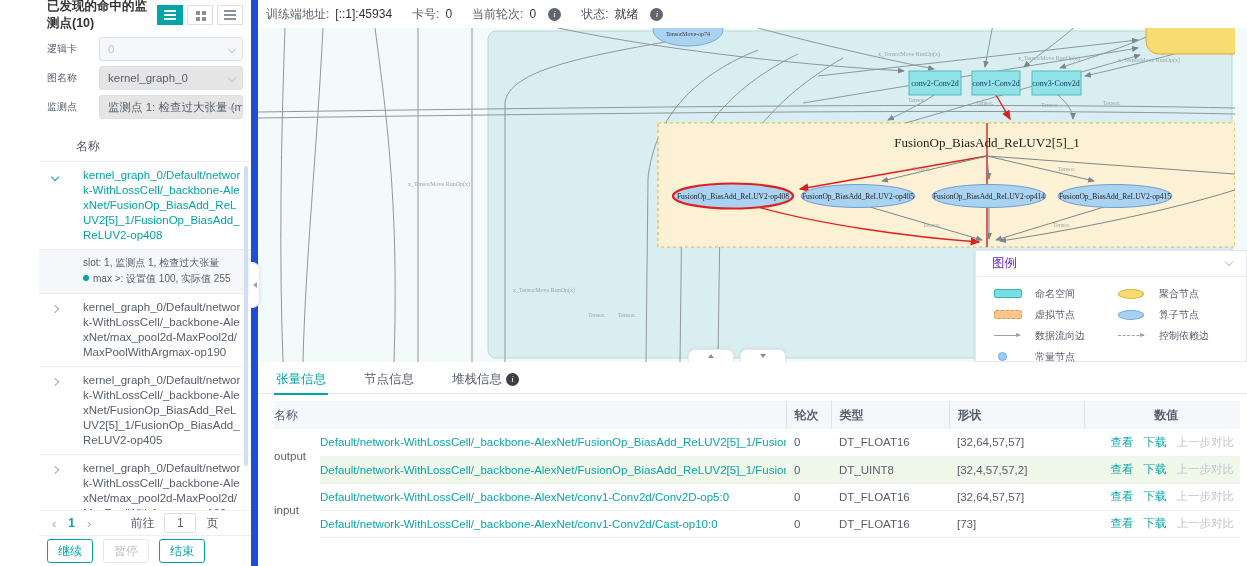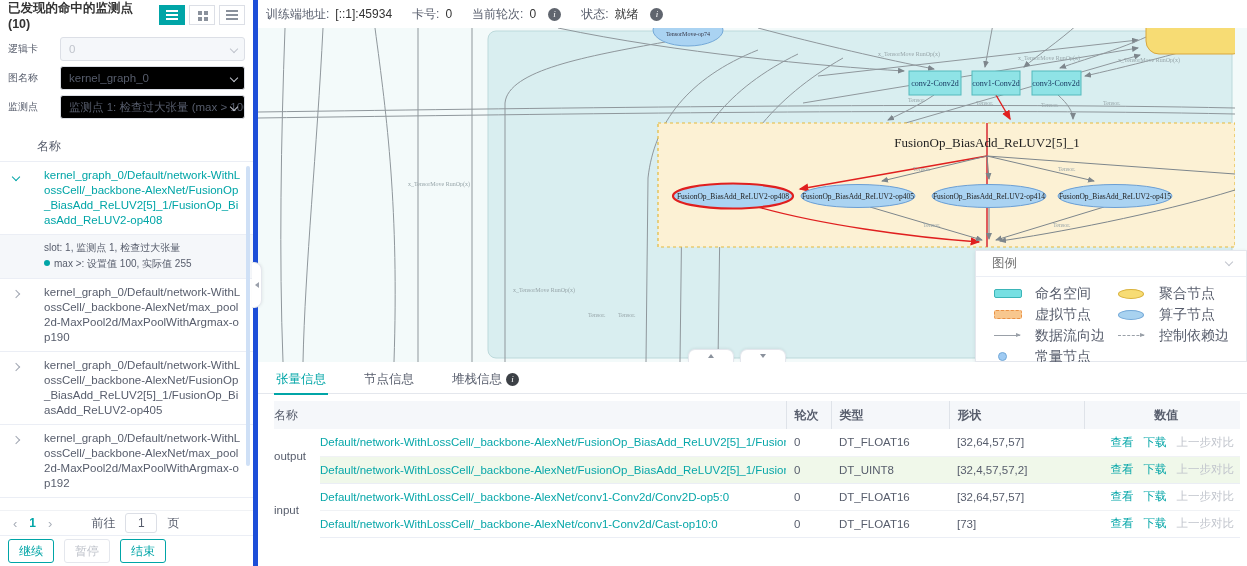--- a/index.html
+++ b/index.html
@@ -1,35 +1,35 @@
 <!DOCTYPE html>
 <html><head>
 <meta charset="utf-8">
 <style>
   * { margin:0; padding:0; box-sizing:border-box; }
   html,body { width:1247px; height:566px; overflow:hidden; background:#fff;
     font-family:"Liberation Sans", sans-serif; color:#575d6c; font-size:12px; }
   #app { display:flex; width:1247px; height:566px; }
 
   
-  .lpanel { width:258px; min-width:258px; border-right:5px solid #1d4ed8; position:relative;
-    display:flex; flex-direction:column; background:#fff; z-index:4; }
+  .lpanel { width:258px; min-width:258px; border-right:7px solid #1d4ed8; position:relative;
+    display:flex; flex-direction:column; background:#fff; z-index:4;padding-left:39px; }
   .lp-head { height:30px; display:flex; align-items:center; padding:0 8px; gap:4px; }
   .lp-title { flex:1; font-weight:bold; font-size:12.5px; color:#333; }
   .vbtn { width:26px; height:20px; border:1px solid #dcdfe6; background:#fff; display:flex;
     align-items:center; justify-content:center; cursor:pointer; }
   .vbtn.active { background:#00a5a7; border-color:#00a5a7; }
   .i-list { width:12px; height:2px; background:#8a919c; box-shadow:0 4px 0 #8a919c, 0 8px 0 #8a919c; margin-bottom:8px; }
   .vbtn.active .i-list { background:#fff; box-shadow:0 4px 0 #fff, 0 8px 0 #fff; }
   .i-grid { width:4px; height:4px; background:#8a919c; box-shadow:6px 0 0 #8a919c, 0 6px 0 #8a919c, 6px 6px 0 #8a919c; margin:-5px 0 0 -5px; }
   .lp-form { padding:7px 8px 2px 8px; }
   .frow { display:flex; align-items:center; margin-bottom:5px; }
   .flabel { width:52px; font-size:10px; color:#575d6c; }
   .fselect { flex:1; height:24px; border:1px solid #dcdfe6; border-radius:3px; display:flex;
-    align-items:center; padding:0 18px 0 8px; position:relative; background:#000000; cursor:pointer;
+    align-items:center; padding:0 18px 0 8px; position:relative; background:#e5e5e5; cursor:pointer;
     font-size:11.5px; color:#575d6c; white-space:nowrap; overflow:hidden; }
   .fselect.disabled { background:#f5f7fa; color:#c0c4cc; cursor:not-allowed; }
   .chev { position:absolute; right:7px; top:8px; width:6px; height:6px;
     border-right:1.4px solid #c0c4cc; border-bottom:1.4px solid #c0c4cc; transform:rotate(45deg); }
   .name-head { padding:12px 0 6px 37px; font-size:12px; color:#575d6c; border-bottom:1px solid #ebeef5; }
   .lp-list { flex:1; overflow:hidden; position:relative; }
   .litem { display:flex; padding:6px 10px 6px 6px; border-bottom:1px solid #ebeef5; cursor:pointer; }
   .litem .arrow { width:20px; min-width:20px; padding-top:3px; display:flex; justify-content:center; }
   .carret { width:6px; height:6px; border-right:1.3px solid #a2a8b3; border-bottom:1.3px solid #a2a8b3; transform:rotate(-45deg); margin-top:3px; }
   .carret.down { transform:rotate(45deg); }
@@ -67,27 +67,27 @@
   .topbar .lab { color:#575d6c; }
   .topbar .val { color:#333; margin-right:14px; }
   .infoi { display:inline-block; width:13px; height:13px; border-radius:50%; background:#60656e; color:#fff;
     font-size:9px; line-height:13px; text-align:center; font-style:italic; font-family:"Liberation Serif",serif;
     margin-right:14px; cursor:pointer; }
   .graph-wrap { height:334px; position:relative; background:#f3fafa; overflow:hidden; }
   .graph-wrap svg { position:absolute; left:0; top:0; }
   .legend { position:absolute; right:0; bottom:0; width:272px; height:112px; background:#fff;
     border:1px solid #e4e7ed; box-shadow:0 1px 4px rgba(0,0,0,.08); z-index:3; }
   .lg-head { height:26px; display:flex; align-items:center; padding:0 14px 0 16px; border-bottom:1px solid #ebeef5;
-    color:#737373; font-size:12.5px; }
+    color:#6d28d9; font-size:12.5px; }
   .lg-head .sp { flex:1; }
   .lg-body { padding:6px 0 0 18px; }
   .lg-row { display:flex; align-items:center; height:21px; }
   .lg-cell { display:flex; align-items:center; width:124px; }
   .lg-cell .sw { width:28px; margin-right:13px; display:flex; justify-content:flex-start; }
-  .lg-label { font-size:14px; color:#575d6c; }
+  .lg-label { font-size:10px; color:#575d6c; }
   .sw-ns { width:28px; height:9px; background:#76dfe2; border:1px solid #3bb5b8; border-radius:2px; }
   .sw-agg { width:26px; height:10px; background:#f7dc74; border:1px solid #d9b23c; border-radius:50%; }
   .sw-virt { width:28px; height:9px; background:#f8c78e; border:1px dashed #e99145; border-radius:2px; }
   .sw-op { width:26px; height:10px; background:#a8d2f0; border:1px solid #74a9d8; border-radius:50%; }
   .sw-const { width:9px; height:9px; background:#9fcbf3; border:1px solid #74a9d8; border-radius:50%; margin-left:4px; }
   .sw-edge { width:26px; height:0; border-top:1px solid #9aa0a8; position:relative; }
   .sw-edge.dash { border-top-style:dashed; }
   .sw-edge:after { content:""; position:absolute; right:-1px; top:-3px; width:0; height:0;
     border-left:5px solid #9aa0a8; border-top:2.5px solid transparent; border-bottom:2.5px solid transparent; }
   .rsz { position:absolute; bottom:0; height:13px; width:46px; background:#fff; border:1px solid #e4e7ed;

